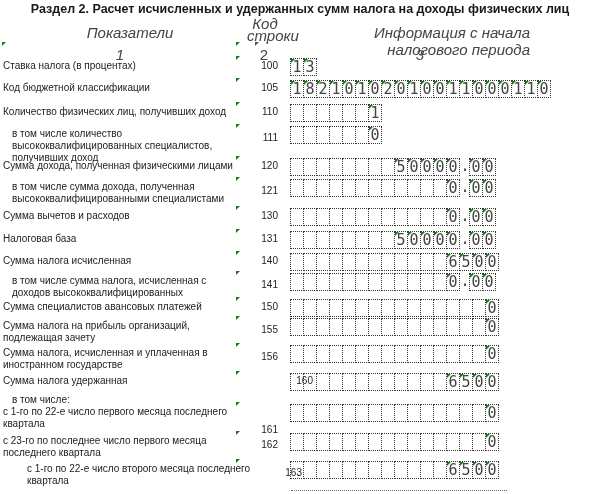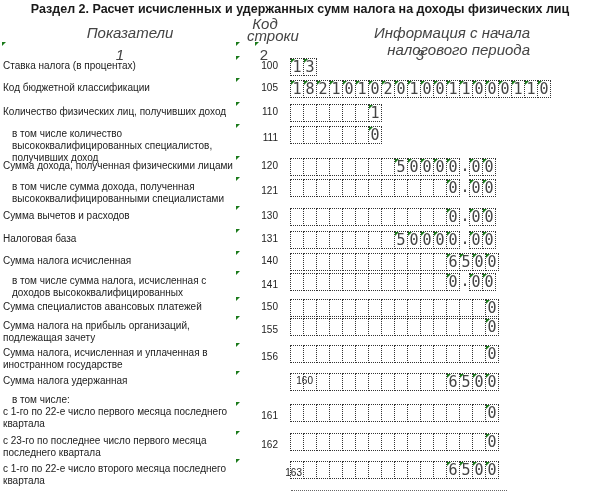--- a/index.html
+++ b/index.html
@@ -295,21 +295,21 @@
       <span class="cell"></span>
       <span class="cell"></span>
       <span class="cell filled">6</span>
       <span class="cell filled">5</span>
       <span class="cell filled">0</span>
       <span class="cell filled">0</span>
     </div>
     <div class="label indent" style="top: 394px; width: 230px; max-height: 12px; overflow: hidden;">в том числе:</div>
     <div class="label" style="top: 406px; width: 230px; max-height: 24px; overflow: hidden;">с 1-го по 22-е число первого месяца последнего квартала</div>
     <span class="tri" style="left: 236px; top: 402px;"></span>
-    <div class="code" style="top: 410px;">161</div>
+    <div class="code" style="top: 424px;">161</div>
     <div class="cells" style="top: 404px;">
       <span class="cell"></span>
       <span class="cell"></span>
       <span class="cell"></span>
       <span class="cell"></span>
       <span class="cell"></span>
       <span class="cell"></span>
       <span class="cell"></span>
       <span class="cell"></span>
       <span class="cell"></span>
@@ -335,21 +335,21 @@
       <span class="cell"></span>
       <span class="cell"></span>
       <span class="cell"></span>
       <span class="cell"></span>
       <span class="cell"></span>
       <span class="cell"></span>
       <span class="cell"></span>
       <span class="cell"></span>
       <span class="cell filled">0</span>
     </div>
-    <div class="label" style="top: 463px; width: 230px; max-height: 24px; overflow: hidden;">с 1-го по 22-е число второго месяца последнего квартала</div>
+    <div class="label" style="top: 463px; width: 230px; max-height: 24px; overflow: hidden; margin-left: 24px;">с 1-го по 22-е число второго месяца последнего квартала</div>
     <span class="tri" style="left: 236px; top: 459px;"></span>
     <div class="code" style="top: 467px; margin-left: 24px;">163</div>
     <div class="cells" style="top: 461px;">
       <span class="cell"></span>
       <span class="cell"></span>
       <span class="cell"></span>
       <span class="cell"></span>
       <span class="cell"></span>
       <span class="cell"></span>
       <span class="cell"></span>

